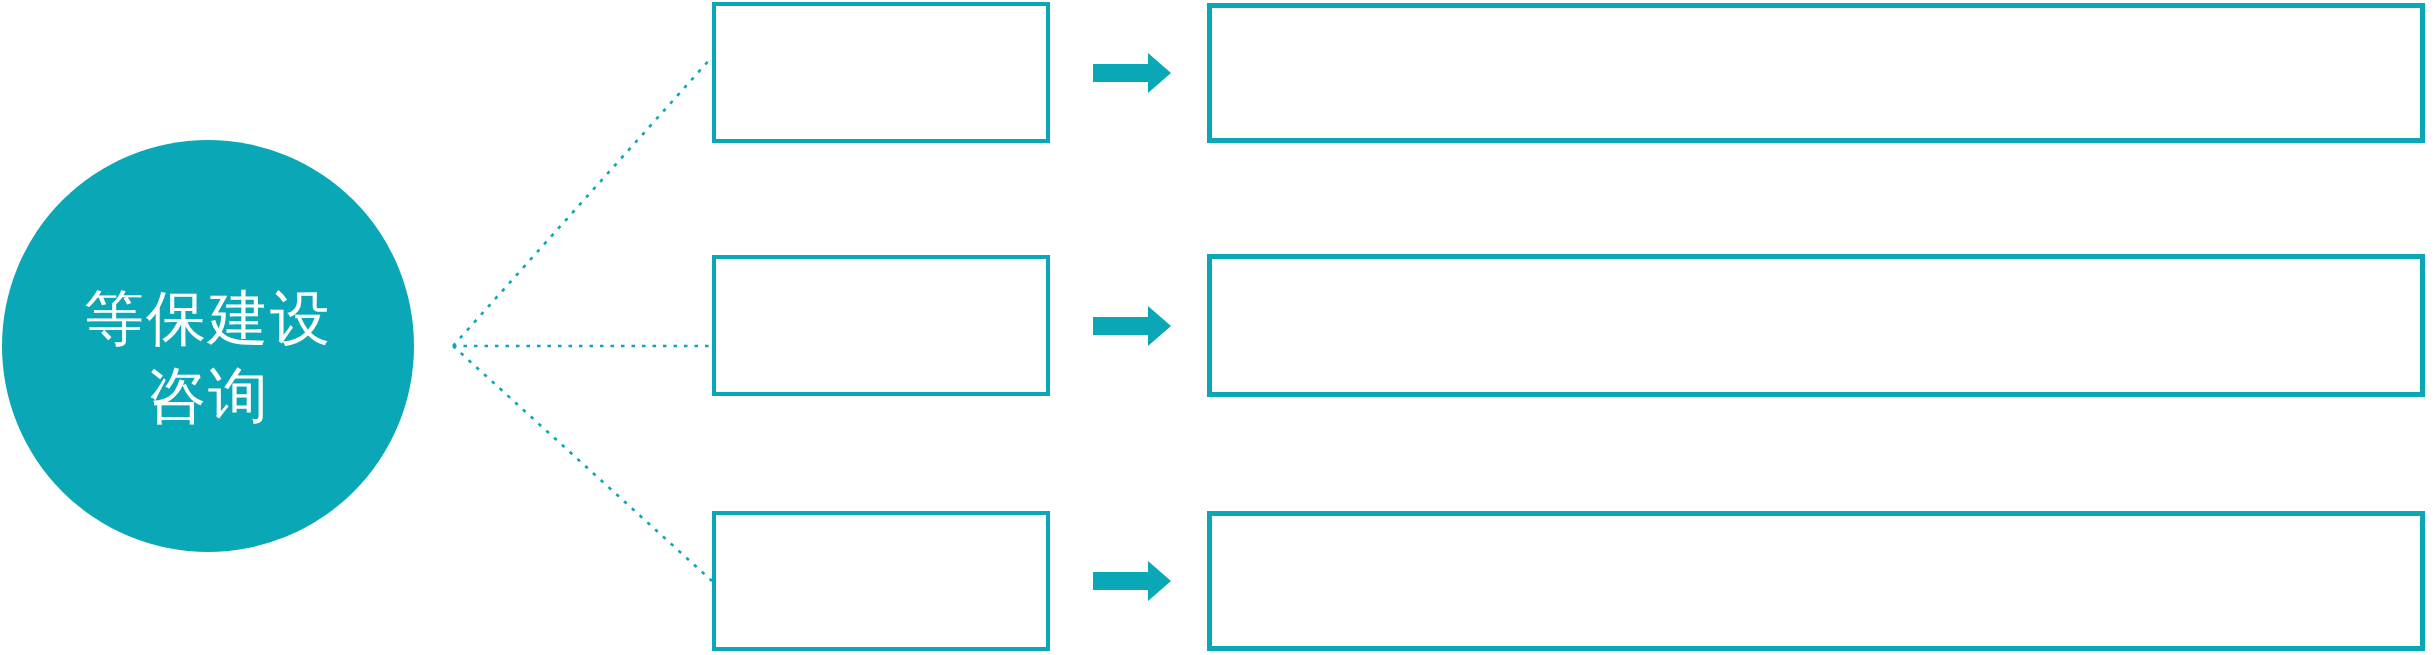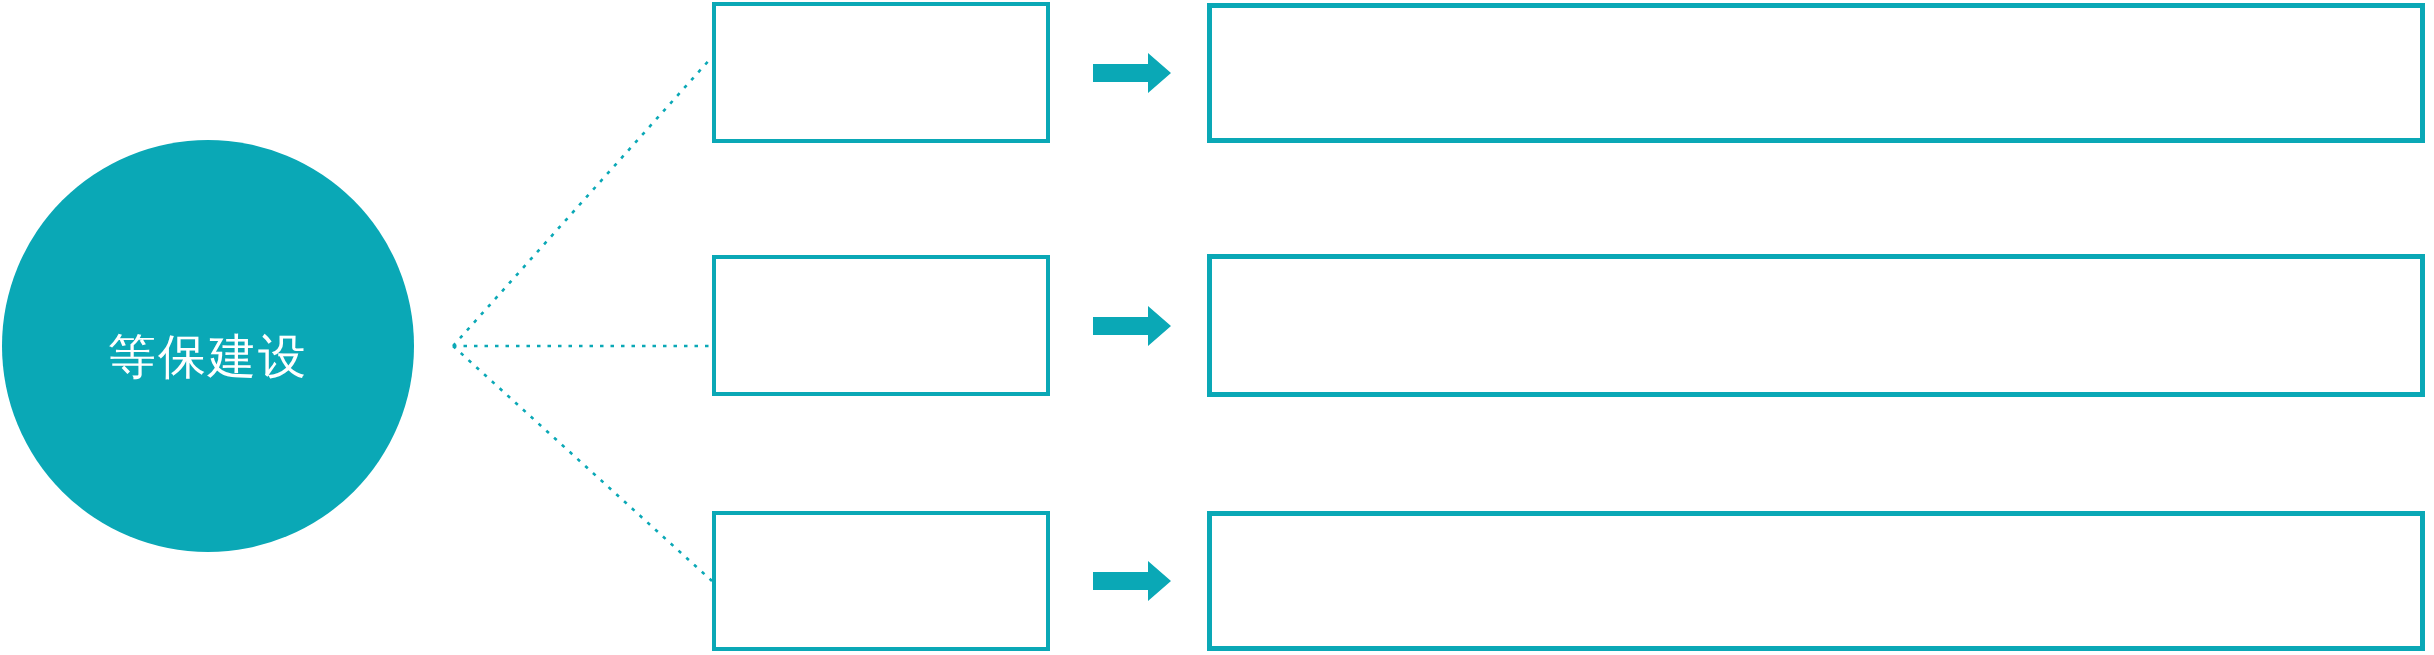--- a/index.html
+++ b/index.html
@@ -19,21 +19,21 @@
   }
   
   .circle{
     position:absolute;left:2px;top:140px;width:412px;height:412px;
     border-radius:50%;background:var(--accent);
     display:flex;align-items:center;justify-content:center;
     padding-top:22px;
   }
   .circle-label{
     color:var(--circle-text);
-    font-size:48px;font-weight:300;line-height:1.28;
+    font-size:60px;font-weight:300;line-height:1.28;
     letter-spacing:2px;text-align:center;white-space:nowrap;
   }
   .circle-label span{display:block;}
   
   svg.connectors{
     position:absolute;left:0;top:0;width:2434px;height:655px;
     pointer-events:none;
   }
   svg.connectors line{
     stroke:var(--accent);stroke-width:2.6;
@@ -71,20 +71,21 @@
   .detail-box.row3{top:511px;height:140px;}
 </style>
 </head>
 <body>
 
 <div class="canvas">
 
   <div class="circle">
     <div class="circle-label">
       <span>等保建设</span>
+      <span>咨询</span>
     </div>
   </div>
 
   <svg class="connectors" viewBox="0 0 2434 655" xmlns="http://www.w3.org/2000/svg">
     <line x1="453" y1="346" x2="712" y2="57"></line>
     <line x1="453" y1="346" x2="712" y2="346"></line>
     <line x1="453" y1="346" x2="712" y2="581"></line>
   </svg>
 
   <div class="small-box row1">

